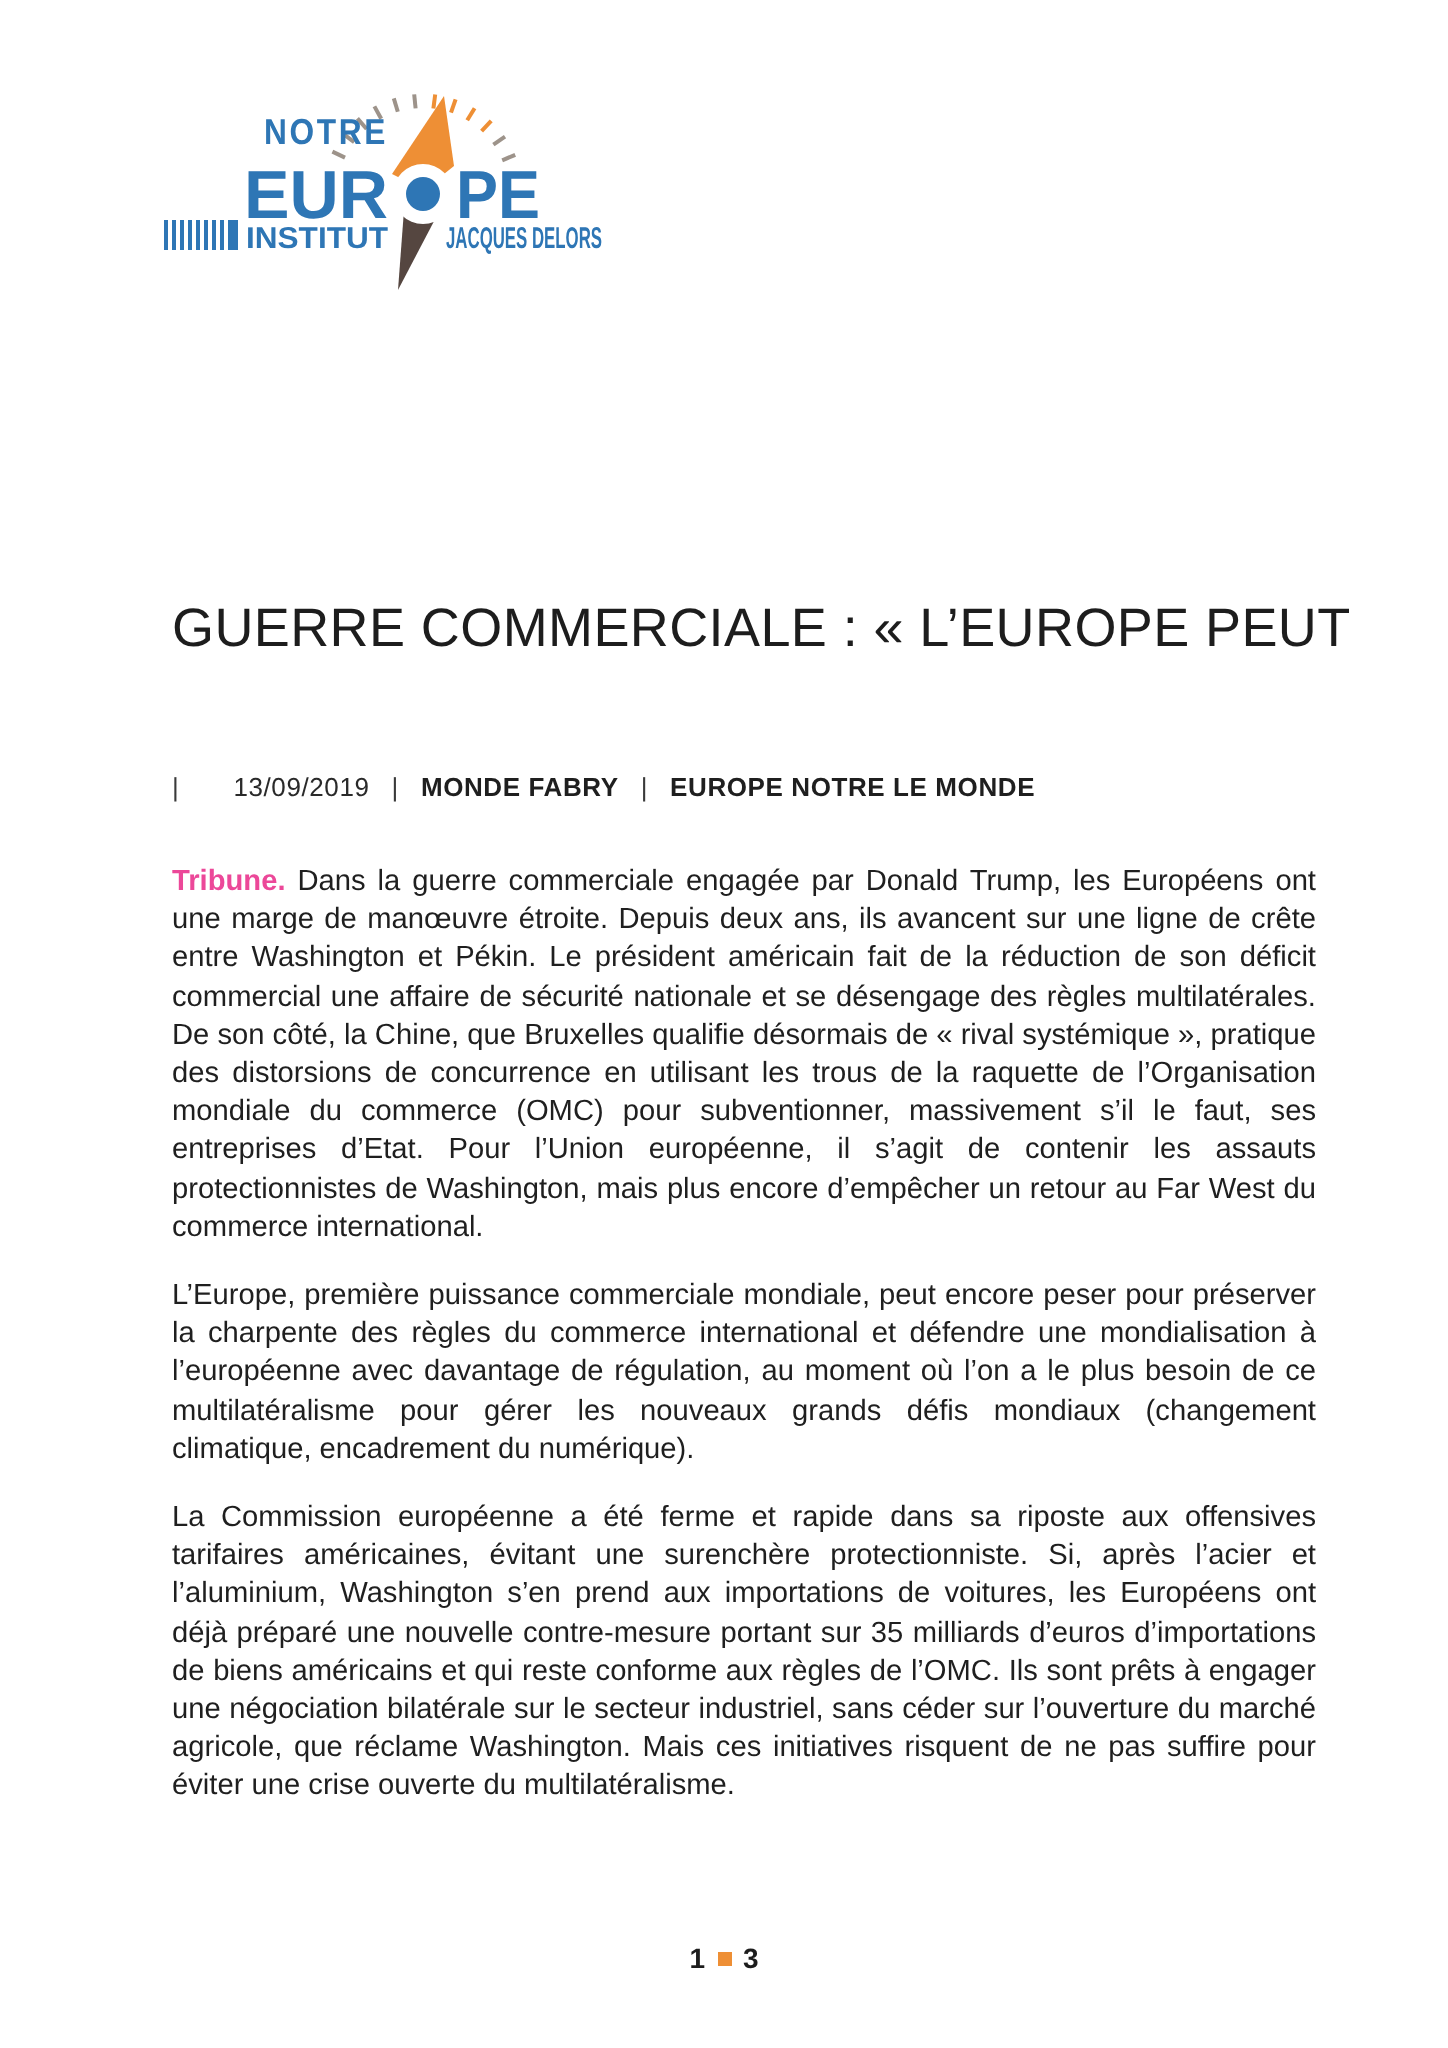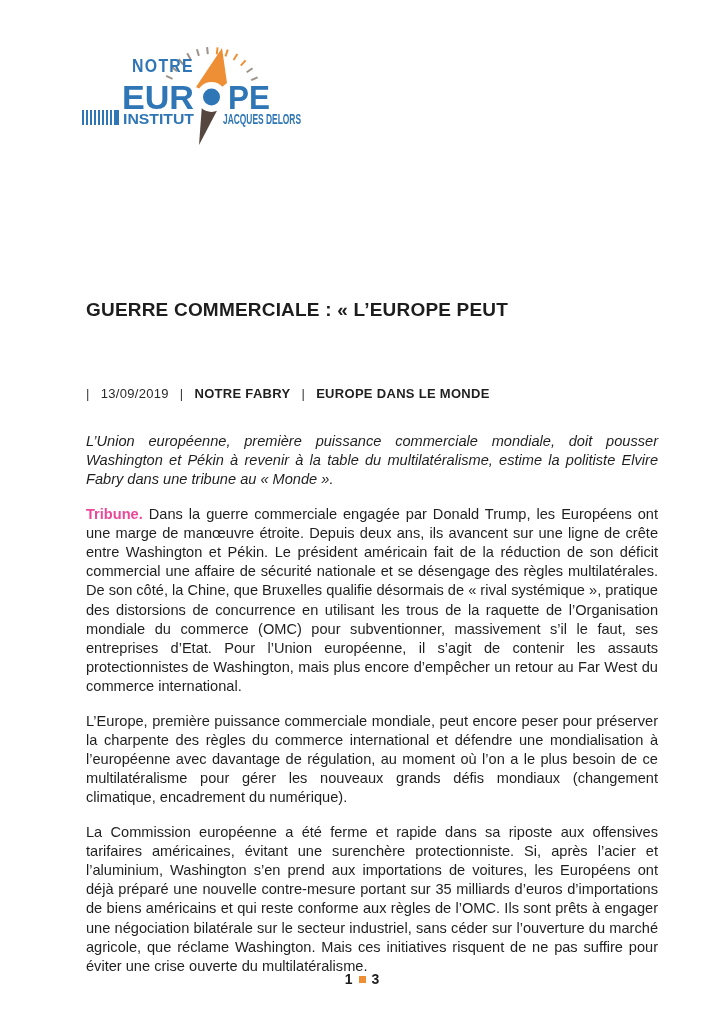--- a/index.html
+++ b/index.html
@@ -20,32 +20,32 @@
   
   .kicker {
     position: absolute; left: 86px; top: 191px;
     font-size: 22px; font-weight: bold; letter-spacing: 0.6px;
     color: #5b8fc9;
   }
 
   
   .title {
     position: absolute; left: 86px; top: 298px; width: 590px;
-    font-size: 19px; font-weight: bold; line-height: 1.24;
+    font-size: 27px; font-weight: normal; line-height: 1.24;
     letter-spacing: 0.2px; color: #1d1d1d;
   }
 
   
   .byline {
     position: absolute; left: 86px; top: 386px; width: 580px;
     display: flex; align-items: baseline; column-gap: 11px;
     font-size: 13px; color: #1f1f1f; letter-spacing: 0.3px;
   }
   .byline .sep { color: #3a3a3a; font-weight: normal; }
-  .byline .date { font-weight: normal; color: #2a2a2a; }
+  .byline .date { font-weight: normal; color: #2a2a2a; margin-left: 16px; }
   .byline .strong { font-weight: bold; }
 
   
   .content {
     position: absolute; left: 86px; top: 432px; width: 572px;
     font-size: 14.6px; line-height: 19.2px; color: #1f1f1f;
     text-align: justify;
   }
   .standfirst { font-style: italic; margin: 0 0 19px 0; }
   .content p { margin: 0 0 15px 0; }
@@ -113,27 +113,26 @@
 
 
   <h1 class="title" style="margin:0;">
     <div>GUERRE COMMERCIALE : « L’EUROPE PEUT</div>
   </h1>
 
   <div class="byline">
     <span class="sep">|</span>
     <span class="date">13/09/2019</span>
     <span class="sep">|</span>
-    <span class="strong">NOTRE FABRY</span>
+    <span class="strong">MONDE FABRY</span>
     <span class="sep">|</span>
-    <span class="strong">EUROPE DANS LE MONDE</span>
+    <span class="strong">EUROPE NOTRE LE MONDE</span>
   </div>
 
   <div class="content">
-    <p class="standfirst">L’Union européenne, première puissance commerciale mondiale, doit pousser Washington et Pékin à revenir à la table du multilatéralisme, estime la politiste Elvire Fabry dans une tribune au « Monde ».</p>
     <p>
       <span class="lead">Tribune.</span>
       <span>Dans la guerre commerciale engagée par Donald Trump, les Européens ont une marge de manœuvre étroite. Depuis deux ans, ils avancent sur une ligne de crête entre Washington et Pékin. Le président américain fait de la réduction de son déficit commercial une affaire de sécurité nationale et se désengage des règles multilatérales. De son côté, la Chine, que Bruxelles qualifie désormais de « rival systémique », pratique des distorsions de concurrence en utilisant les trous de la raquette de l’Organisation mondiale du commerce (OMC) pour subventionner, massivement s’il le faut, ses entreprises d’Etat. Pour l’Union européenne, il s’agit de contenir les assauts protectionnistes de Washington, mais plus encore d’empêcher un retour au Far West du commerce international.</span>
     </p>
     <p>L’Europe, première puissance commerciale mondiale, peut encore peser pour préserver la charpente des règles du commerce international et défendre une mondialisation à l’européenne avec davantage de régulation, au moment où l’on a le plus besoin de ce multilatéralisme pour gérer les nouveaux grands défis mondiaux (changement climatique, encadrement du numérique).</p>
     <p>La Commission européenne a été ferme et rapide dans sa riposte aux offensives tarifaires américaines, évitant une surenchère protectionniste. Si, après l’acier et l’aluminium, Washington s’en prend aux importations de voitures, les Européens ont déjà préparé une nouvelle contre-mesure portant sur 35 milliards d’euros d’importations de biens américains et qui reste conforme aux règles de l’OMC. Ils sont prêts à engager une négociation bilatérale sur le secteur industriel, sans céder sur l’ouverture du marché agricole, que réclame Washington. Mais ces initiatives risquent de ne pas suffire pour éviter une crise ouverte du multilatéralisme.</p>
   </div>
 
   <div class="footer">
     <span>1</span>

